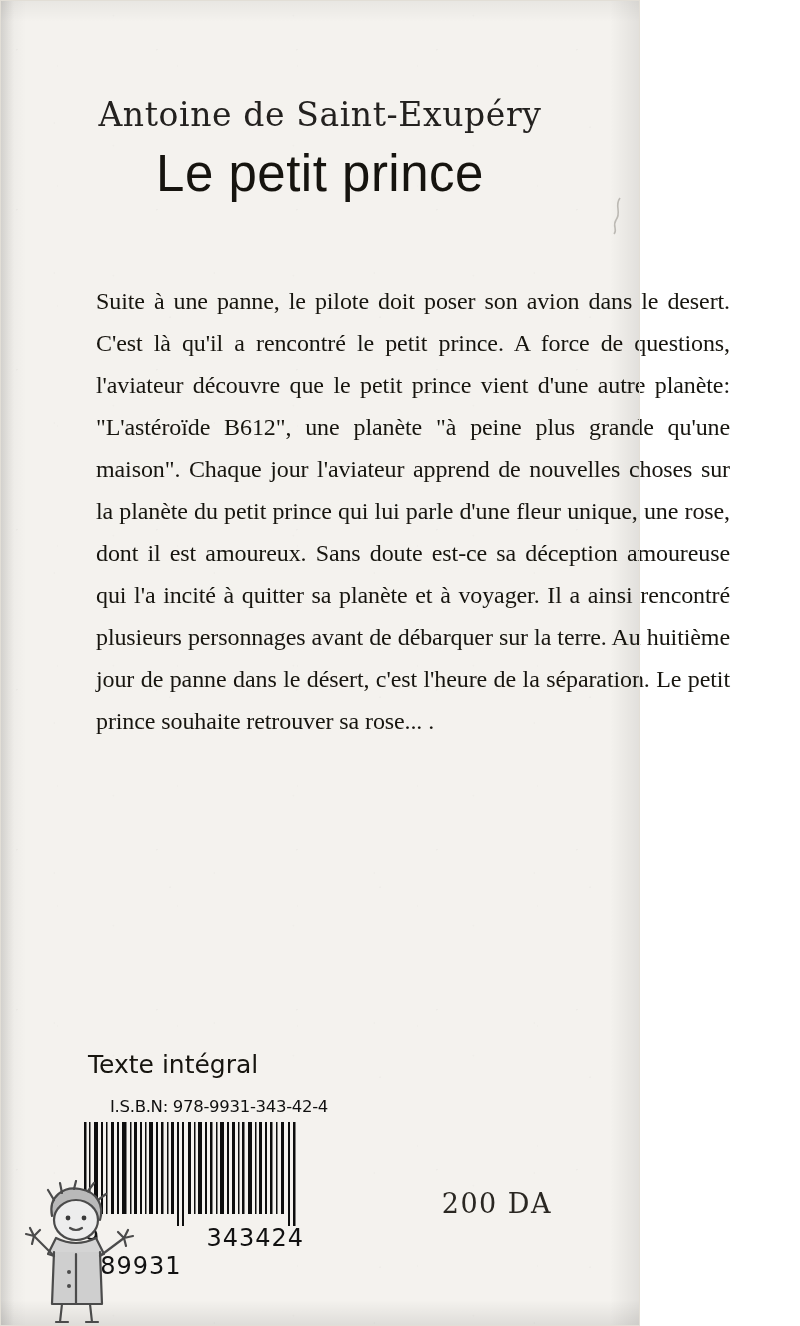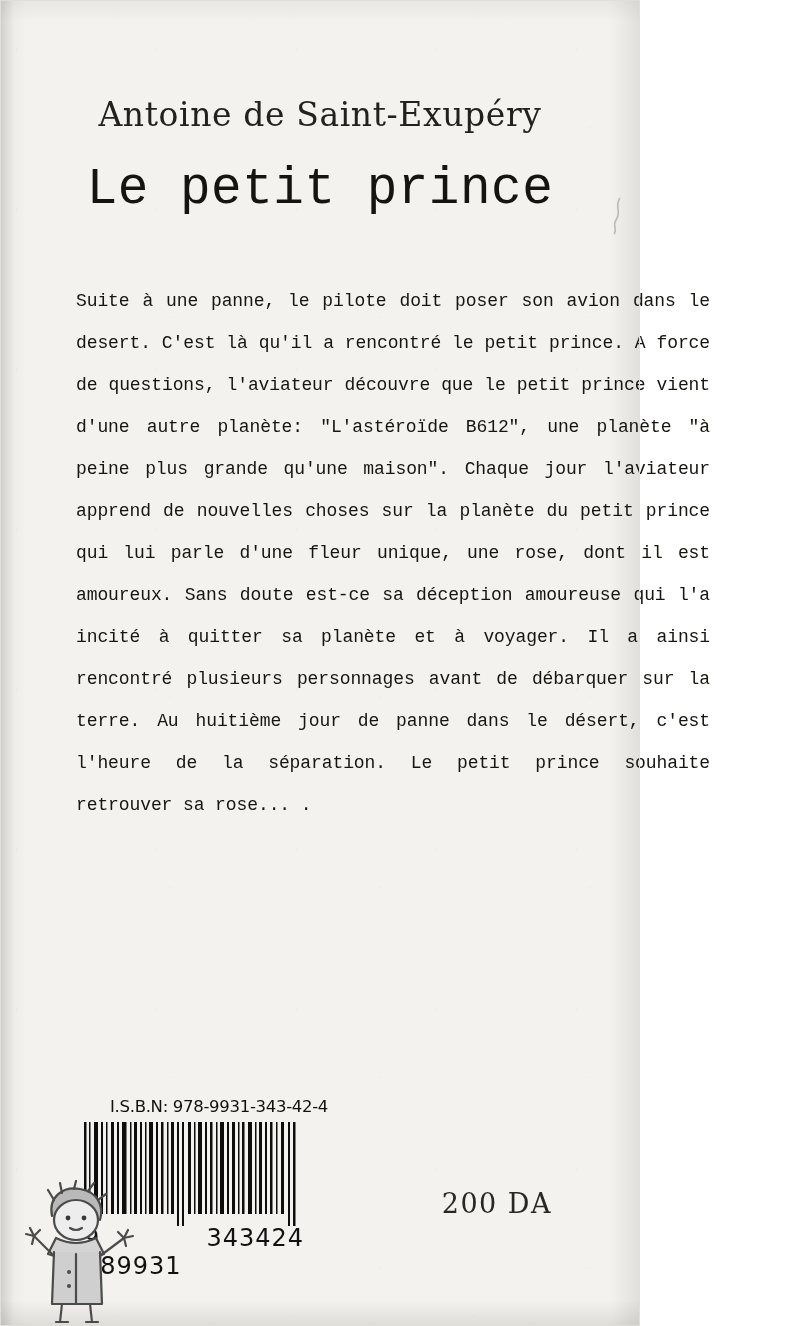--- a/index.html
+++ b/index.html
@@ -55,36 +55,36 @@
   }
   .author {
     font-family: "DejaVu Serif", serif;
     font-size: 33px;
     color: #23211f;
     letter-spacing: 0.6px;
     font-weight: 400;
     line-height: 1.15;
   }
   .title {
-    font-family: Liberation Mono, monospace;
+    font-family: Liberation Sans, sans-serif;
     font-size: 51px;
     color: #16140f;
-    margin-top: 28px;
+    margin-top: 12px;
     letter-spacing: 0.5px;
     font-weight: 400;
     line-height: 1.1;
   }
 
   .blurb {
     position: absolute;
-    left: 76px;
+    left: 96px;
     width: 634px;
     top: 280px;
-    font-family: Liberation Mono, monospace;
-    font-size: 18px;
+    font-family: Liberation Serif, serif;
+    font-size: 24px;
     line-height: 42px;
     color: #17150f;
     text-align: justify;
     text-justify: inter-word;
     letter-spacing: -0.1px;
   }
   .blurb p { margin: 0; }
 
   .integral {
     position: absolute;
@@ -189,20 +189,21 @@
 
   <div class="header">
     <div class="author">Antoine de Saint-Exupéry</div>
     <div class="title">Le petit prince</div>
   </div>
 
   <div class="blurb">
     <p>Suite à une panne, le pilote doit poser son avion dans le desert. C'est là qu'il a rencontré le petit prince. A force de questions, l'aviateur découvre que le petit prince vient d'une autre planète: "L'astéroïde B612", une planète "à peine plus grande qu'une maison". Chaque jour l'aviateur apprend de nouvelles choses sur la planète du petit prince qui lui parle d'une fleur unique, une rose, dont il est amoureux. Sans doute est-ce sa déception amoureuse qui l'a incité à quitter sa planète et à voyager. Il a ainsi rencontré plusieurs personnages avant de débarquer sur la terre. Au huitième jour de panne dans le désert, c'est l'heure de la séparation. Le petit prince souhaite retrouver sa rose... .</p>
   </div>
 
+  <div class="integral">Texte intégral</div>
 
   <div class="isbn-text">I.S.B.N: 978-9931-343-42-4</div>
 
   <div class="barcode-wrap">
     <svg class="barcode" viewBox="0 0 220 104" preserveAspectRatio="none">
       <rect x="0" y="0" width="220" height="104" fill="#f4f2ee"></rect>
       <g fill="#0d0d0d">
         <rect x="4" y="0" width="2.5" height="104"></rect>
         <rect x="9" y="0" width="1.5" height="104"></rect>
         <rect x="14" y="0" width="4" height="92"></rect>

